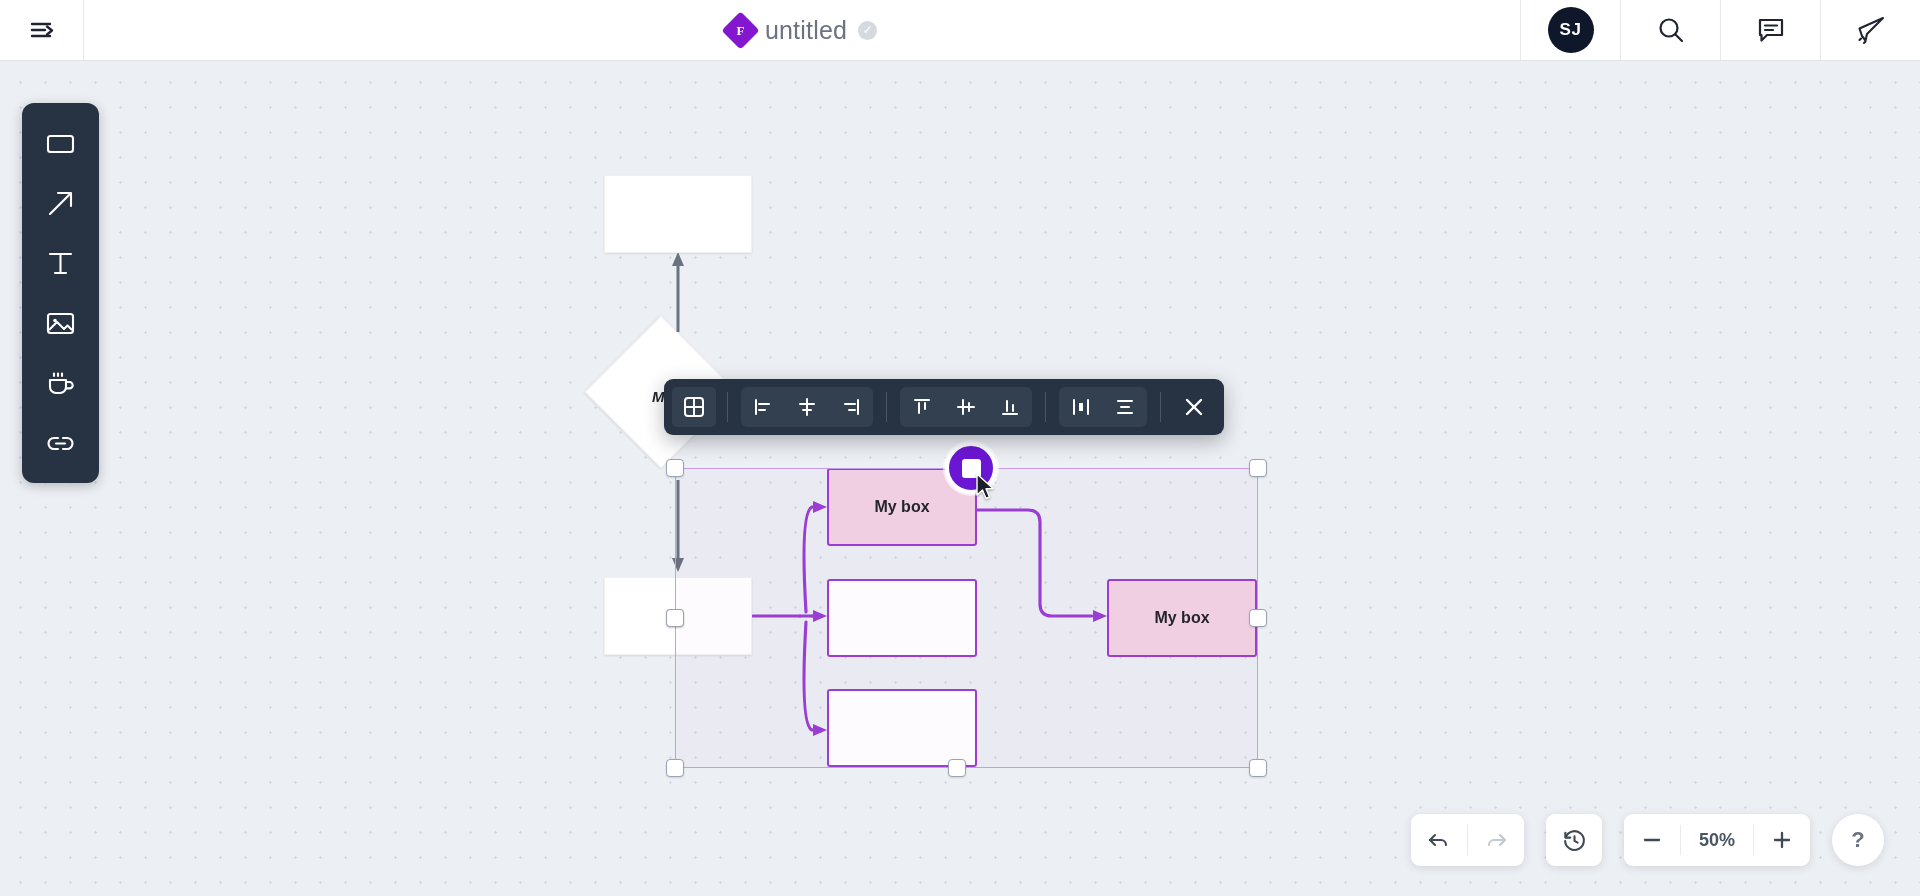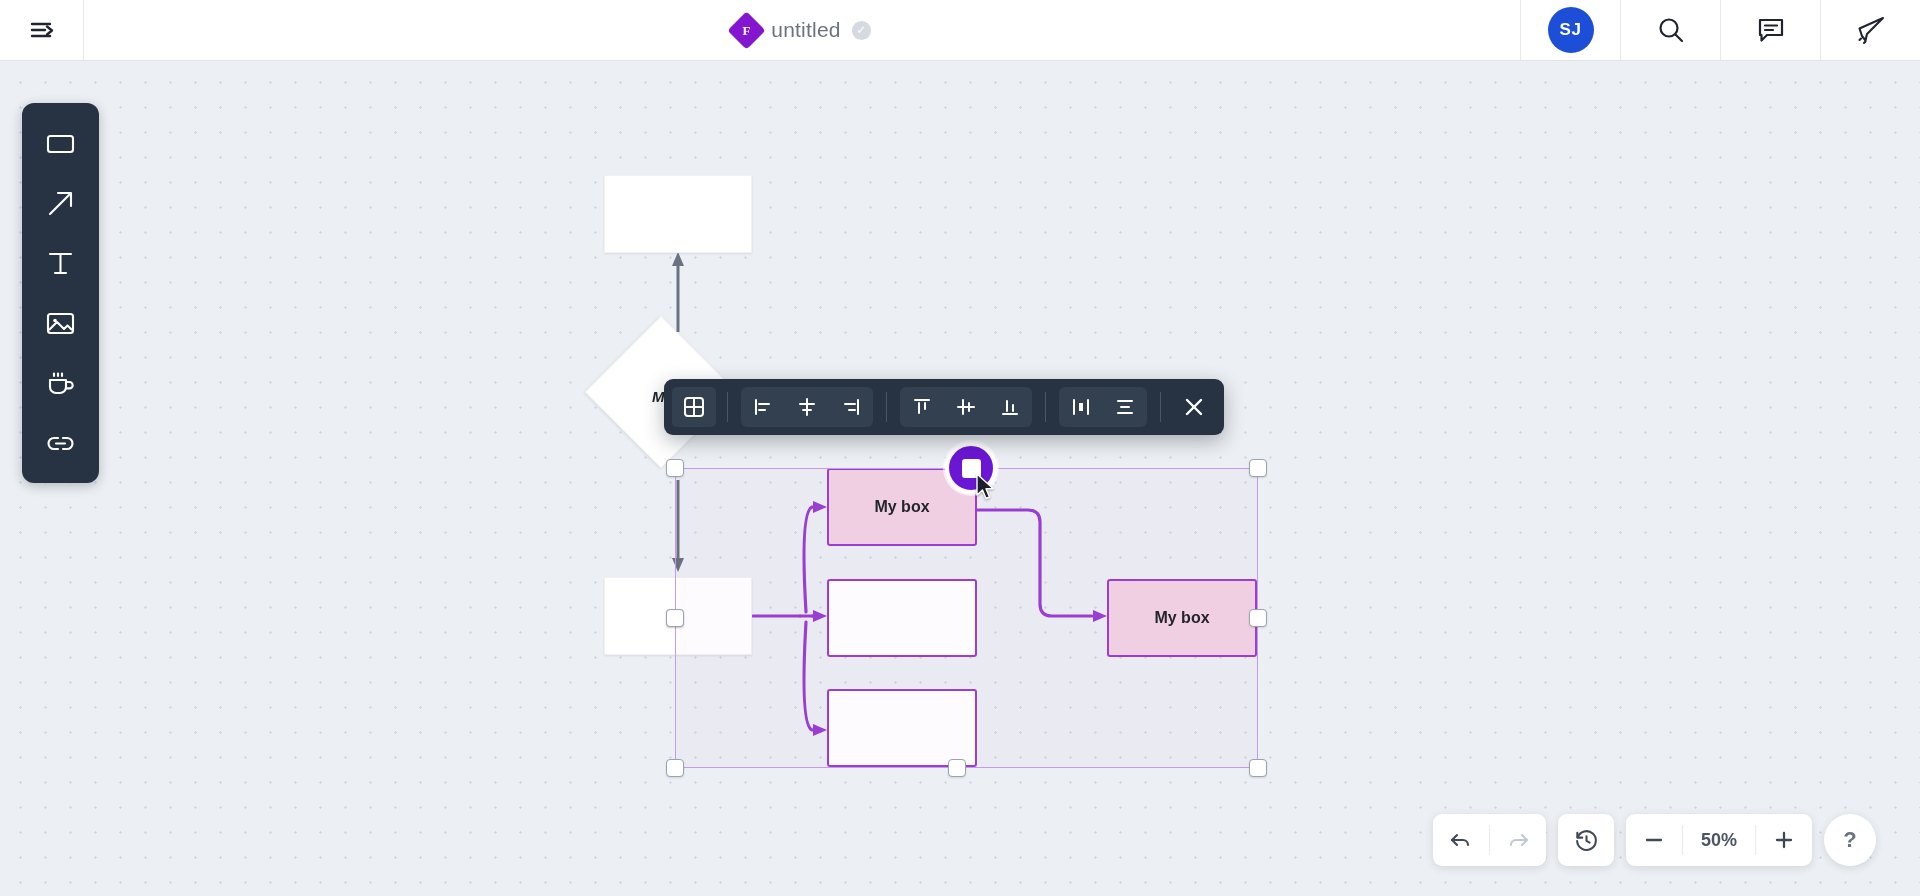--- a/index.html
+++ b/index.html
@@ -38,42 +38,42 @@
     transform: rotate(45deg);
     border-radius: 4px;
     display: flex; align-items: center; justify-content: center;
   }
   .doc-logo span {
     transform: rotate(-45deg);
     color: #fff; font-size: 13px; font-weight: bold;
     font-family: "Liberation Serif", serif;
   }
   #doc-title {
-    font-size: 21px; color: #6b7280; letter-spacing: .2px;
+    font-size: 25px; color: #6b7280; letter-spacing: .2px;
   }
   #saved-badge {
     width: 19px; height: 19px; border-radius: 50%;
     background: #d5d9e0;
     display: flex; align-items: center; justify-content: center;
     color: #fff; font-size: 12px; line-height: 1;
   }
   .hdr-btn {
     width: 100px; height: 60px;
     display: flex; align-items: center; justify-content: center;
     border-left: 1px solid #e6e9ee;
     cursor: pointer;
   }
   #avatar-cell {
     width: 100px; height: 60px;
     display: flex; align-items: center; justify-content: center;
     border-left: 1px solid #e6e9ee;
   }
   #avatar {
     width: 46px; height: 46px; border-radius: 50%;
-    background: #1d4ed8; color: #fff;
+    background: #0f172a; color: #fff;
     display: flex; align-items: center; justify-content: center;
     font-size: 17px; font-weight: bold; letter-spacing: .5px;
     cursor: pointer;
   }
 
   
   #canvas {
     position: absolute; top: 60px; left: 0;
     width: 1920px; height: 836px;
     background-color: #eceff3;
@@ -206,22 +206,22 @@
   #mouse-cursor {
     position: absolute;
     z-index: 70;
     pointer-events: none;
     filter: drop-shadow(0 1px 1px rgba(0,0,0,.35));
   }
 
   
   #bottom-controls {
     position: absolute;
-    right: 44px; bottom: 30px;
-    display: flex; align-items: flex-end; gap: 12px;
+    right: 36px; bottom: 30px;
+    display: flex; align-items: flex-end; gap: 22px;
     z-index: 50;
   }
   .ctl-pill {
     background: #ffffff;
     border-radius: 9px;
     display: flex; align-items: center;
     box-shadow: 0 2px 8px rgba(40,50,70,.13);
     height: 52px;
   }
   .ctl-btn {

